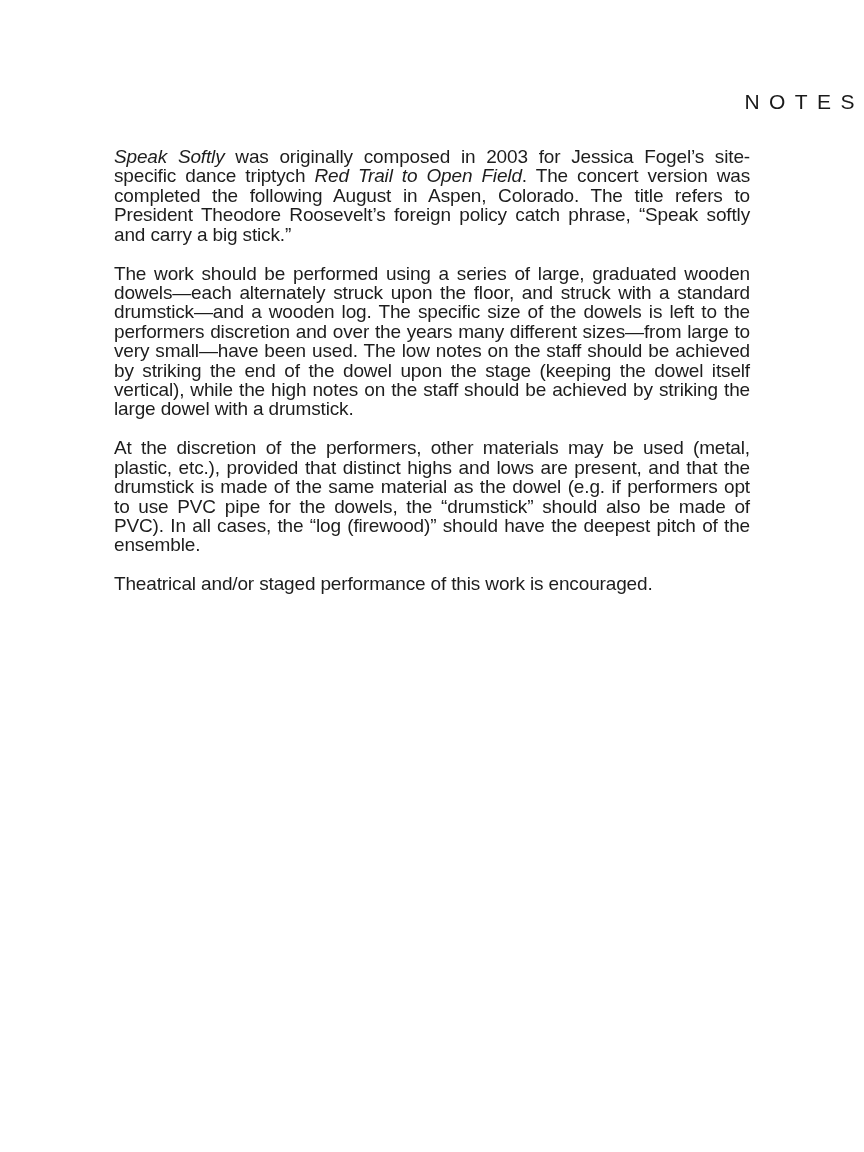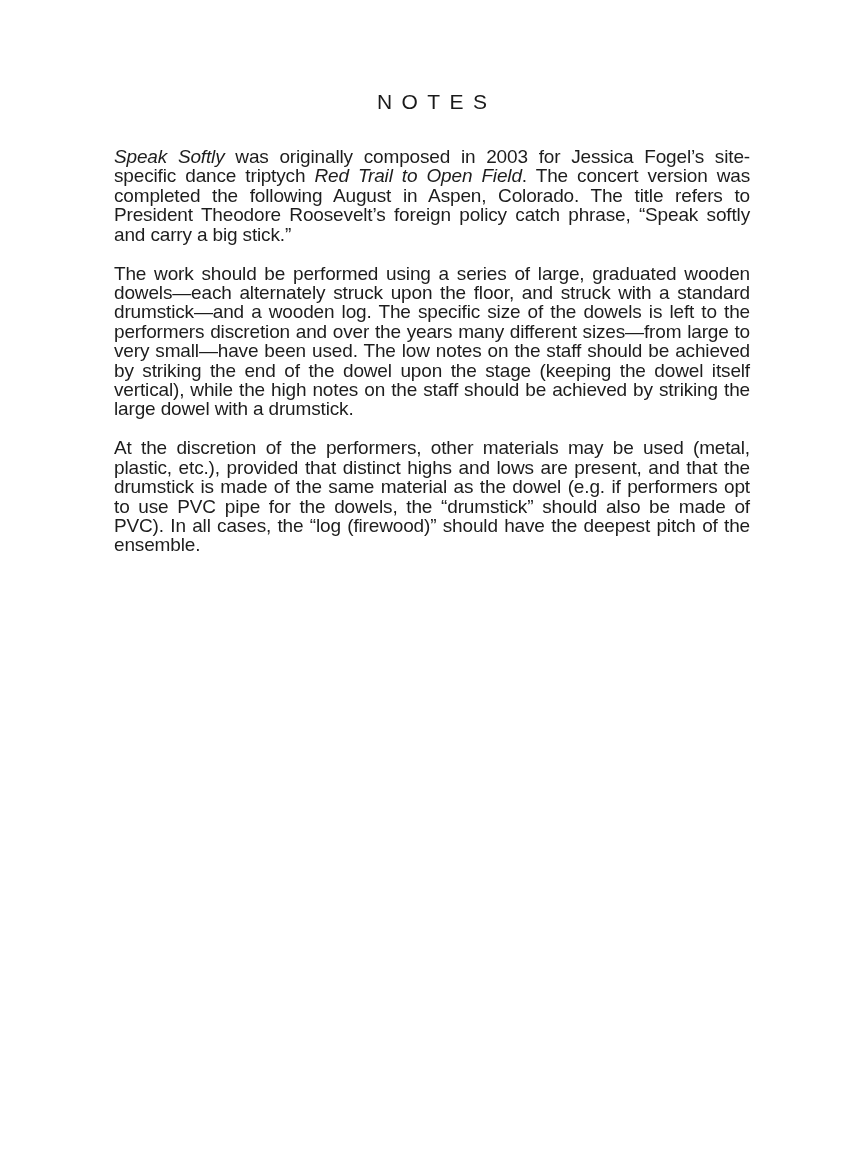--- a/index.html
+++ b/index.html
@@ -12,21 +12,21 @@
     width: 864px;
     height: 1152px;
     background: #ffffff;
     font-family: "Liberation Sans", sans-serif;
     color: #1d1d1d;
     overflow: hidden;
   }
   .title {
     margin: 0;
     padding-top: 90px;
-    text-align: center;
+    text-align: right;
     font-size: 21px;
     font-weight: 400;
     letter-spacing: 0.45em;
     text-indent: 0.45em; 
     color: #1a1a1a;
   }
   .body-text {
     position: absolute;
     left: 114px;
     top: 147px;
@@ -46,14 +46,15 @@
 </style>
 </head>
 <body>
 
 <div class="page">
   <h1 class="title">NOTES</h1>
   <div class="body-text">
       <p><em>Speak Softly</em><span> was originally composed in 2003 for Jessica Fogel’s site-specific dance triptych </span><em>Red Trail to Open Field</em><span>. The concert version was completed the following August in Aspen, Colorado. The title refers to President Theodore Roosevelt’s foreign policy catch phrase, “Speak softly and carry a big stick.”</span></p>
       <p><span>The work should be performed using a series of large, graduated wooden dowels—each alternately struck upon the floor, and struck with a standard drumstick—and a wooden log. The specific size of the dowels is left to the performers discretion and over the years many different sizes—from large to very small—have been used. The low notes on the staff should be achieved by striking the end of the dowel upon the stage (keeping the dowel itself vertical), while the high notes on the staff should be achieved by striking the large dowel with a drumstick.</span></p>
       <p><span>At the discretion of the performers, other materials may be used (metal, plastic, etc.), provided that distinct highs and lows are present, and that the drumstick is made of the same material as the dowel (e.g. if performers opt to use PVC pipe for the dowels, the “drumstick” should also be made of PVC). In all cases, the “log (firewood)” should have the deepest pitch of the ensemble.</span></p>
+      <p><span>Theatrical and/or staged performance of this work is encouraged.</span></p>
     </div>
 </div>
 
 </body></html>

